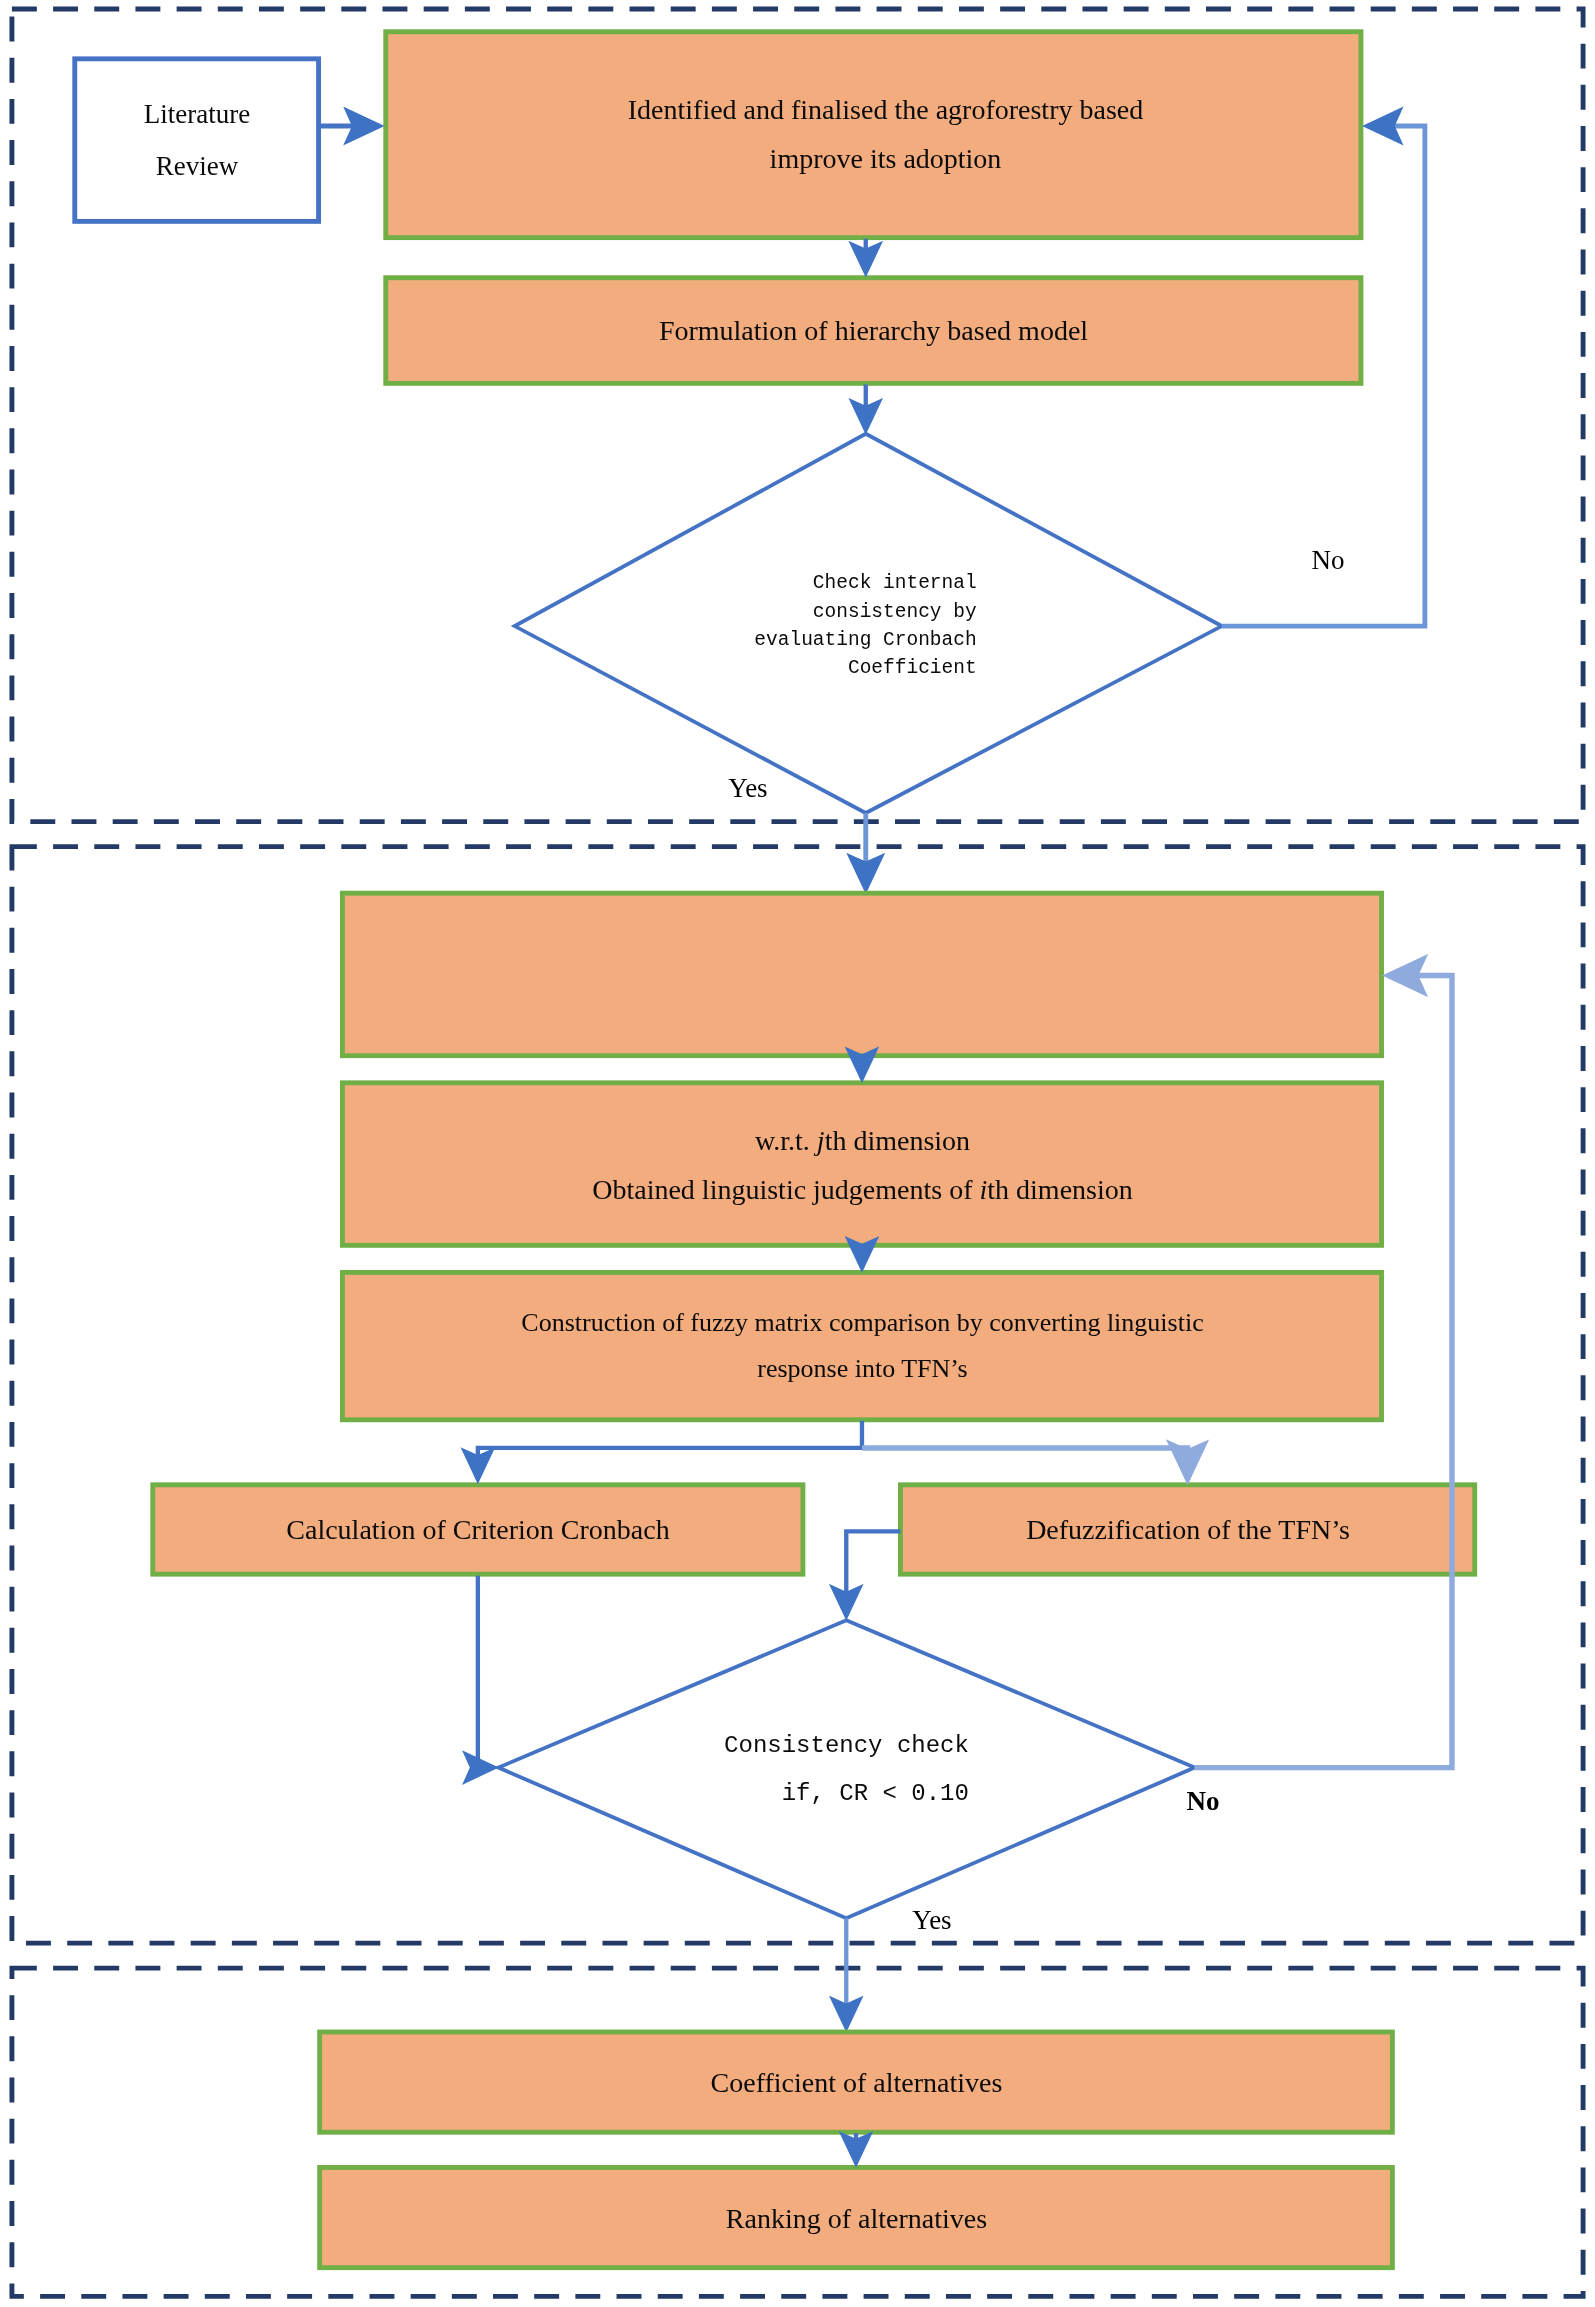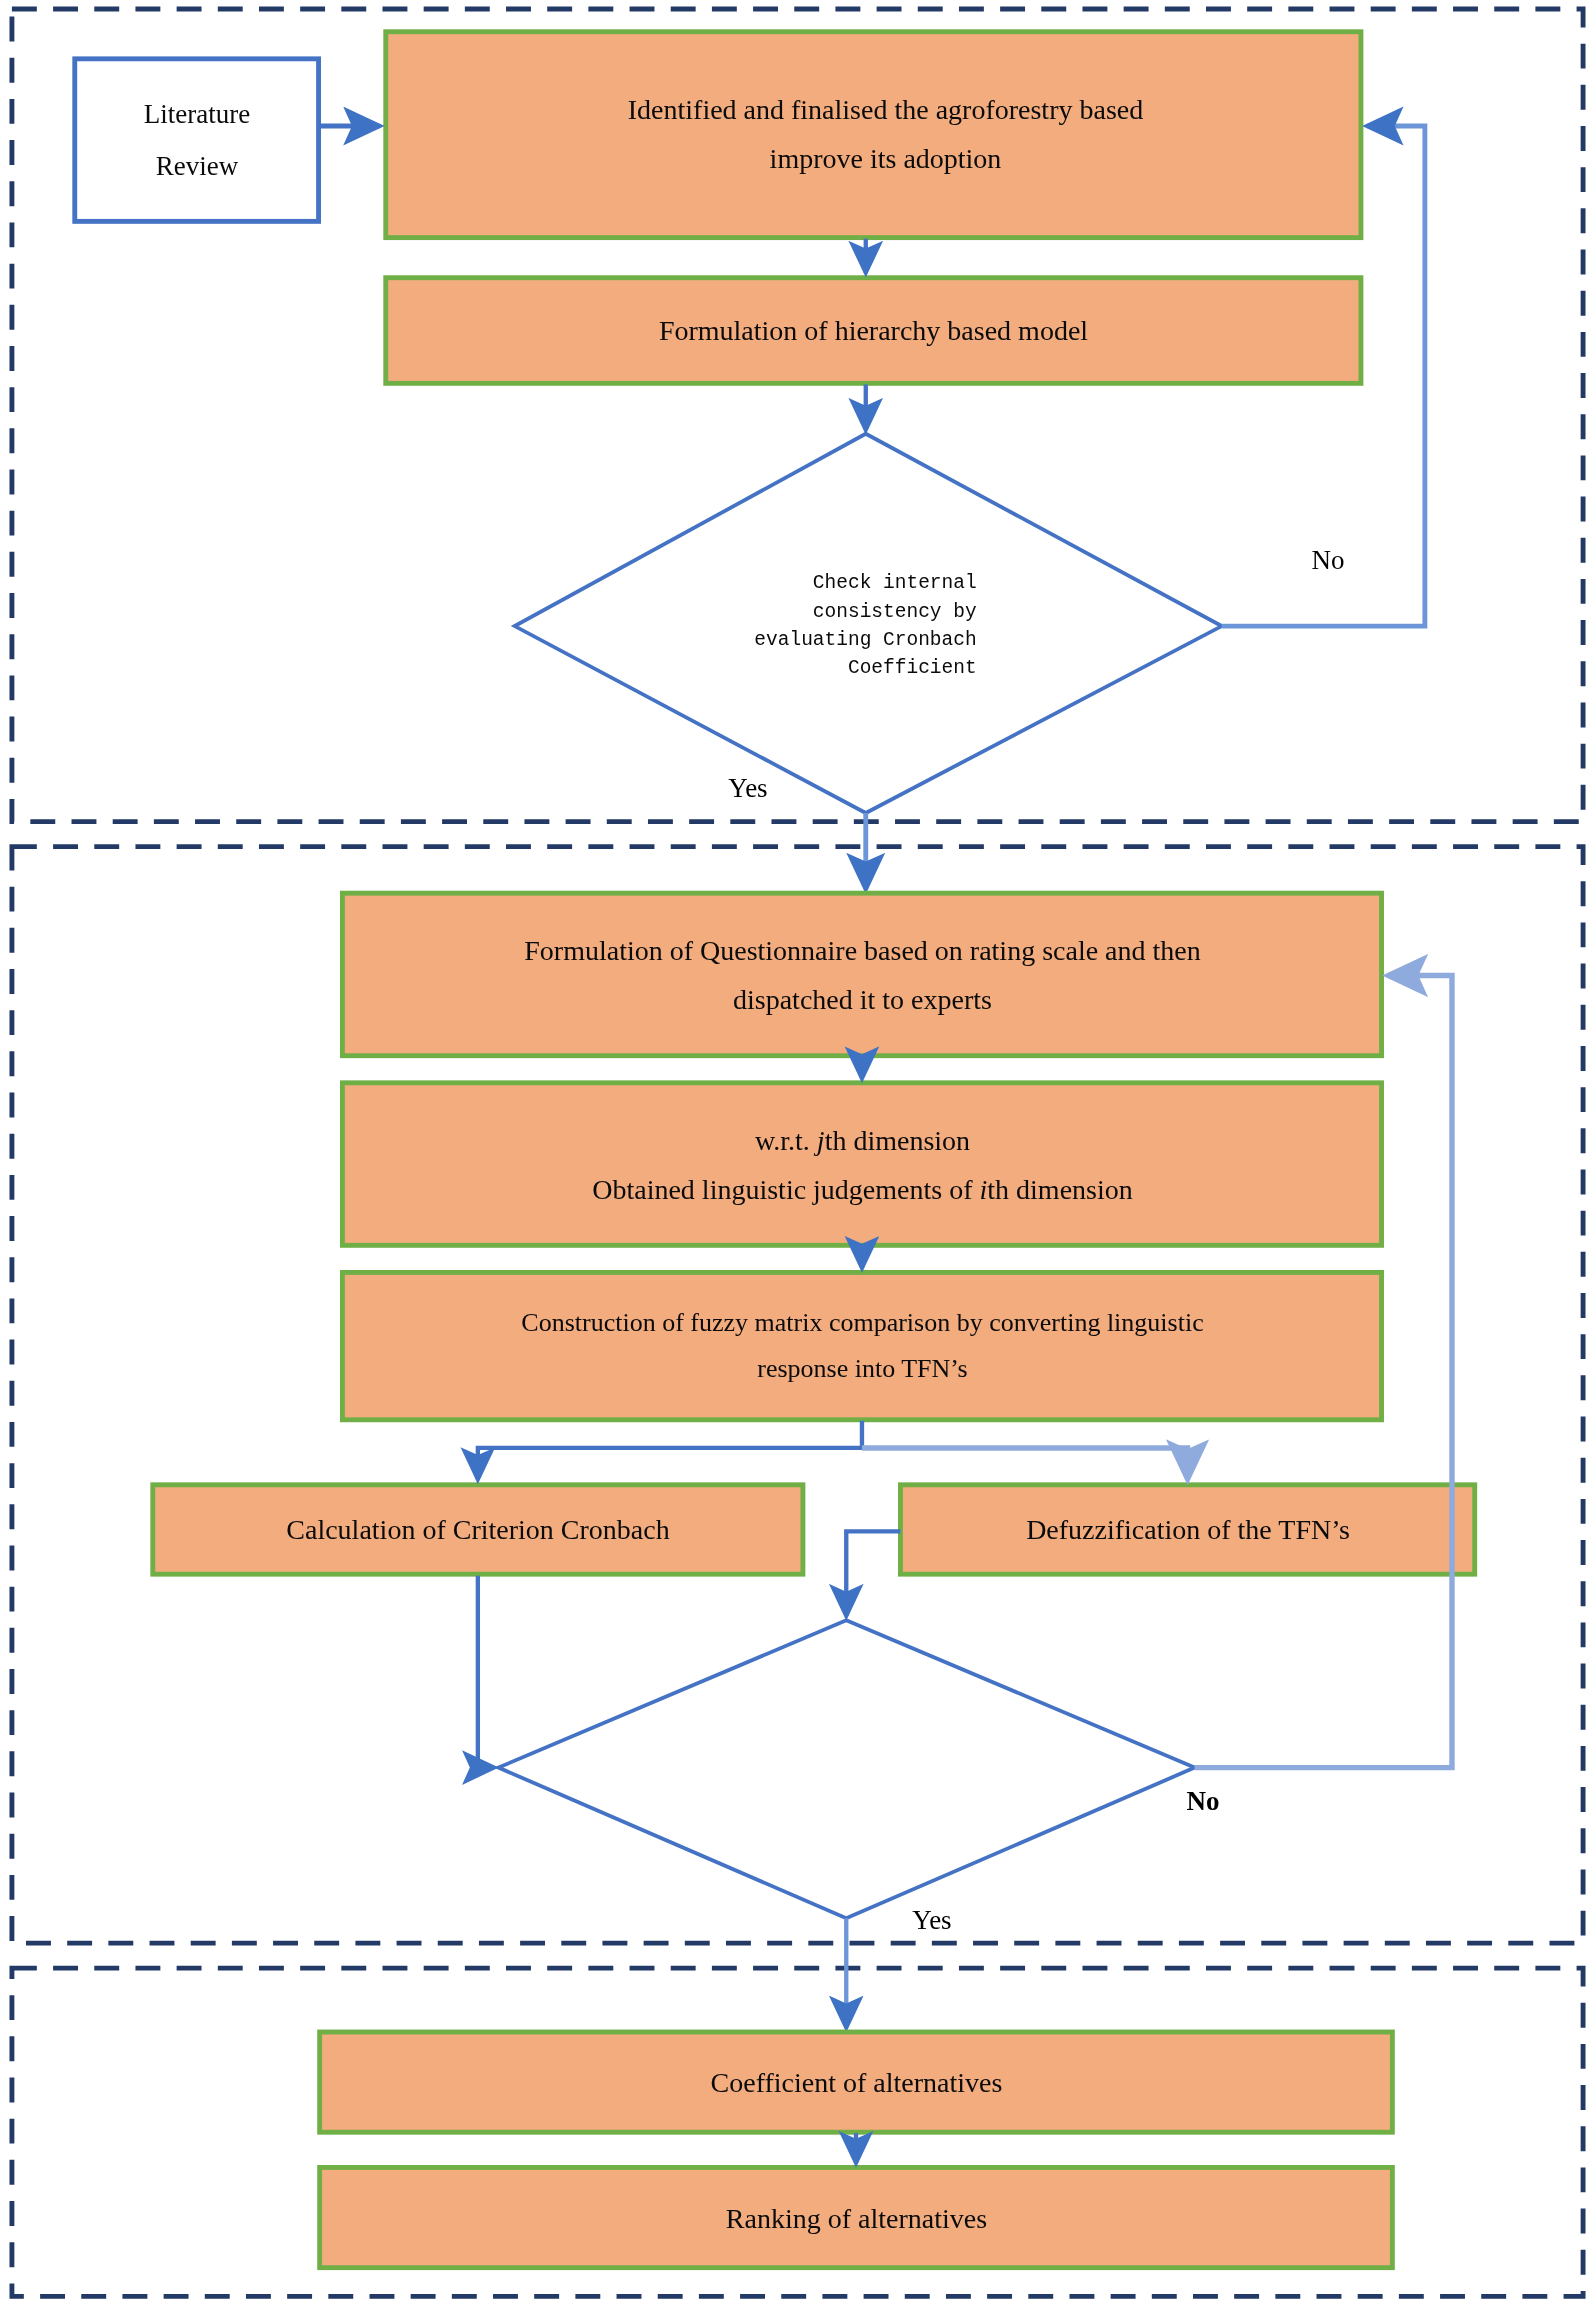--- a/index.html
+++ b/index.html
@@ -119,26 +119,20 @@
     </div>
   </div>
 
   <div class="node-text edge-label plain" style="left:1279px;top:542px;width:98px;height:38px;">
     <span>No</span>
   </div>
   <div class="node-text edge-label plain" style="left:699px;top:770px;width:98px;height:38px;">
     <span>Yes</span>
   </div>
 
-  <div class="node-text proc-label" style="left:343px;top:893px;width:1039px;height:163px;">
-    <div>
-      <div>Formulation of Questionnaire based on rating scale and then</div>
-      <div>dispatched it to experts</div>
-    </div>
-  </div>
 
   <div class="node-text proc-label" style="left:343px;top:1083px;width:1039px;height:163px;">
     <div>
       <div>w.r.t. <em>j</em>th dimension</div>
       <div>Obtained linguistic judgements of <em>i</em>th dimension</div>
     </div>
   </div>
 
   <div class="node-text proc-label small" style="left:343px;top:1272px;width:1039px;height:147px;">
     <div>
@@ -148,20 +142,26 @@
   </div>
 
   <div class="node-text proc-label" style="left:153px;top:1485px;width:650px;height:89px;">
     <div>Calculation of Criterion Cronbach</div>
   </div>
 
   <div class="node-text proc-label" style="left:901px;top:1485px;width:574px;height:89px;">
     <div>Defuzzification of the TFN’s</div>
   </div>
 
+  <div class="node-text dia-label big" style="left:657px;top:1691px;width:379px;height:157px;">
+    <div>
+      <div>Consistency check</div>
+      <div>if, CR &lt; 0.10</div>
+    </div>
+  </div>
 
   <div class="node-text edge-label" style="left:1154px;top:1783px;width:98px;height:38px;">
     <span>No</span>
   </div>
   <div class="node-text edge-label plain" style="left:883px;top:1902px;width:98px;height:38px;">
     <span>Yes</span>
   </div>
 
   <div class="node-text proc-label" style="left:320px;top:2032px;width:1073px;height:100px;">
     <div>Coefficient of alternatives</div>

